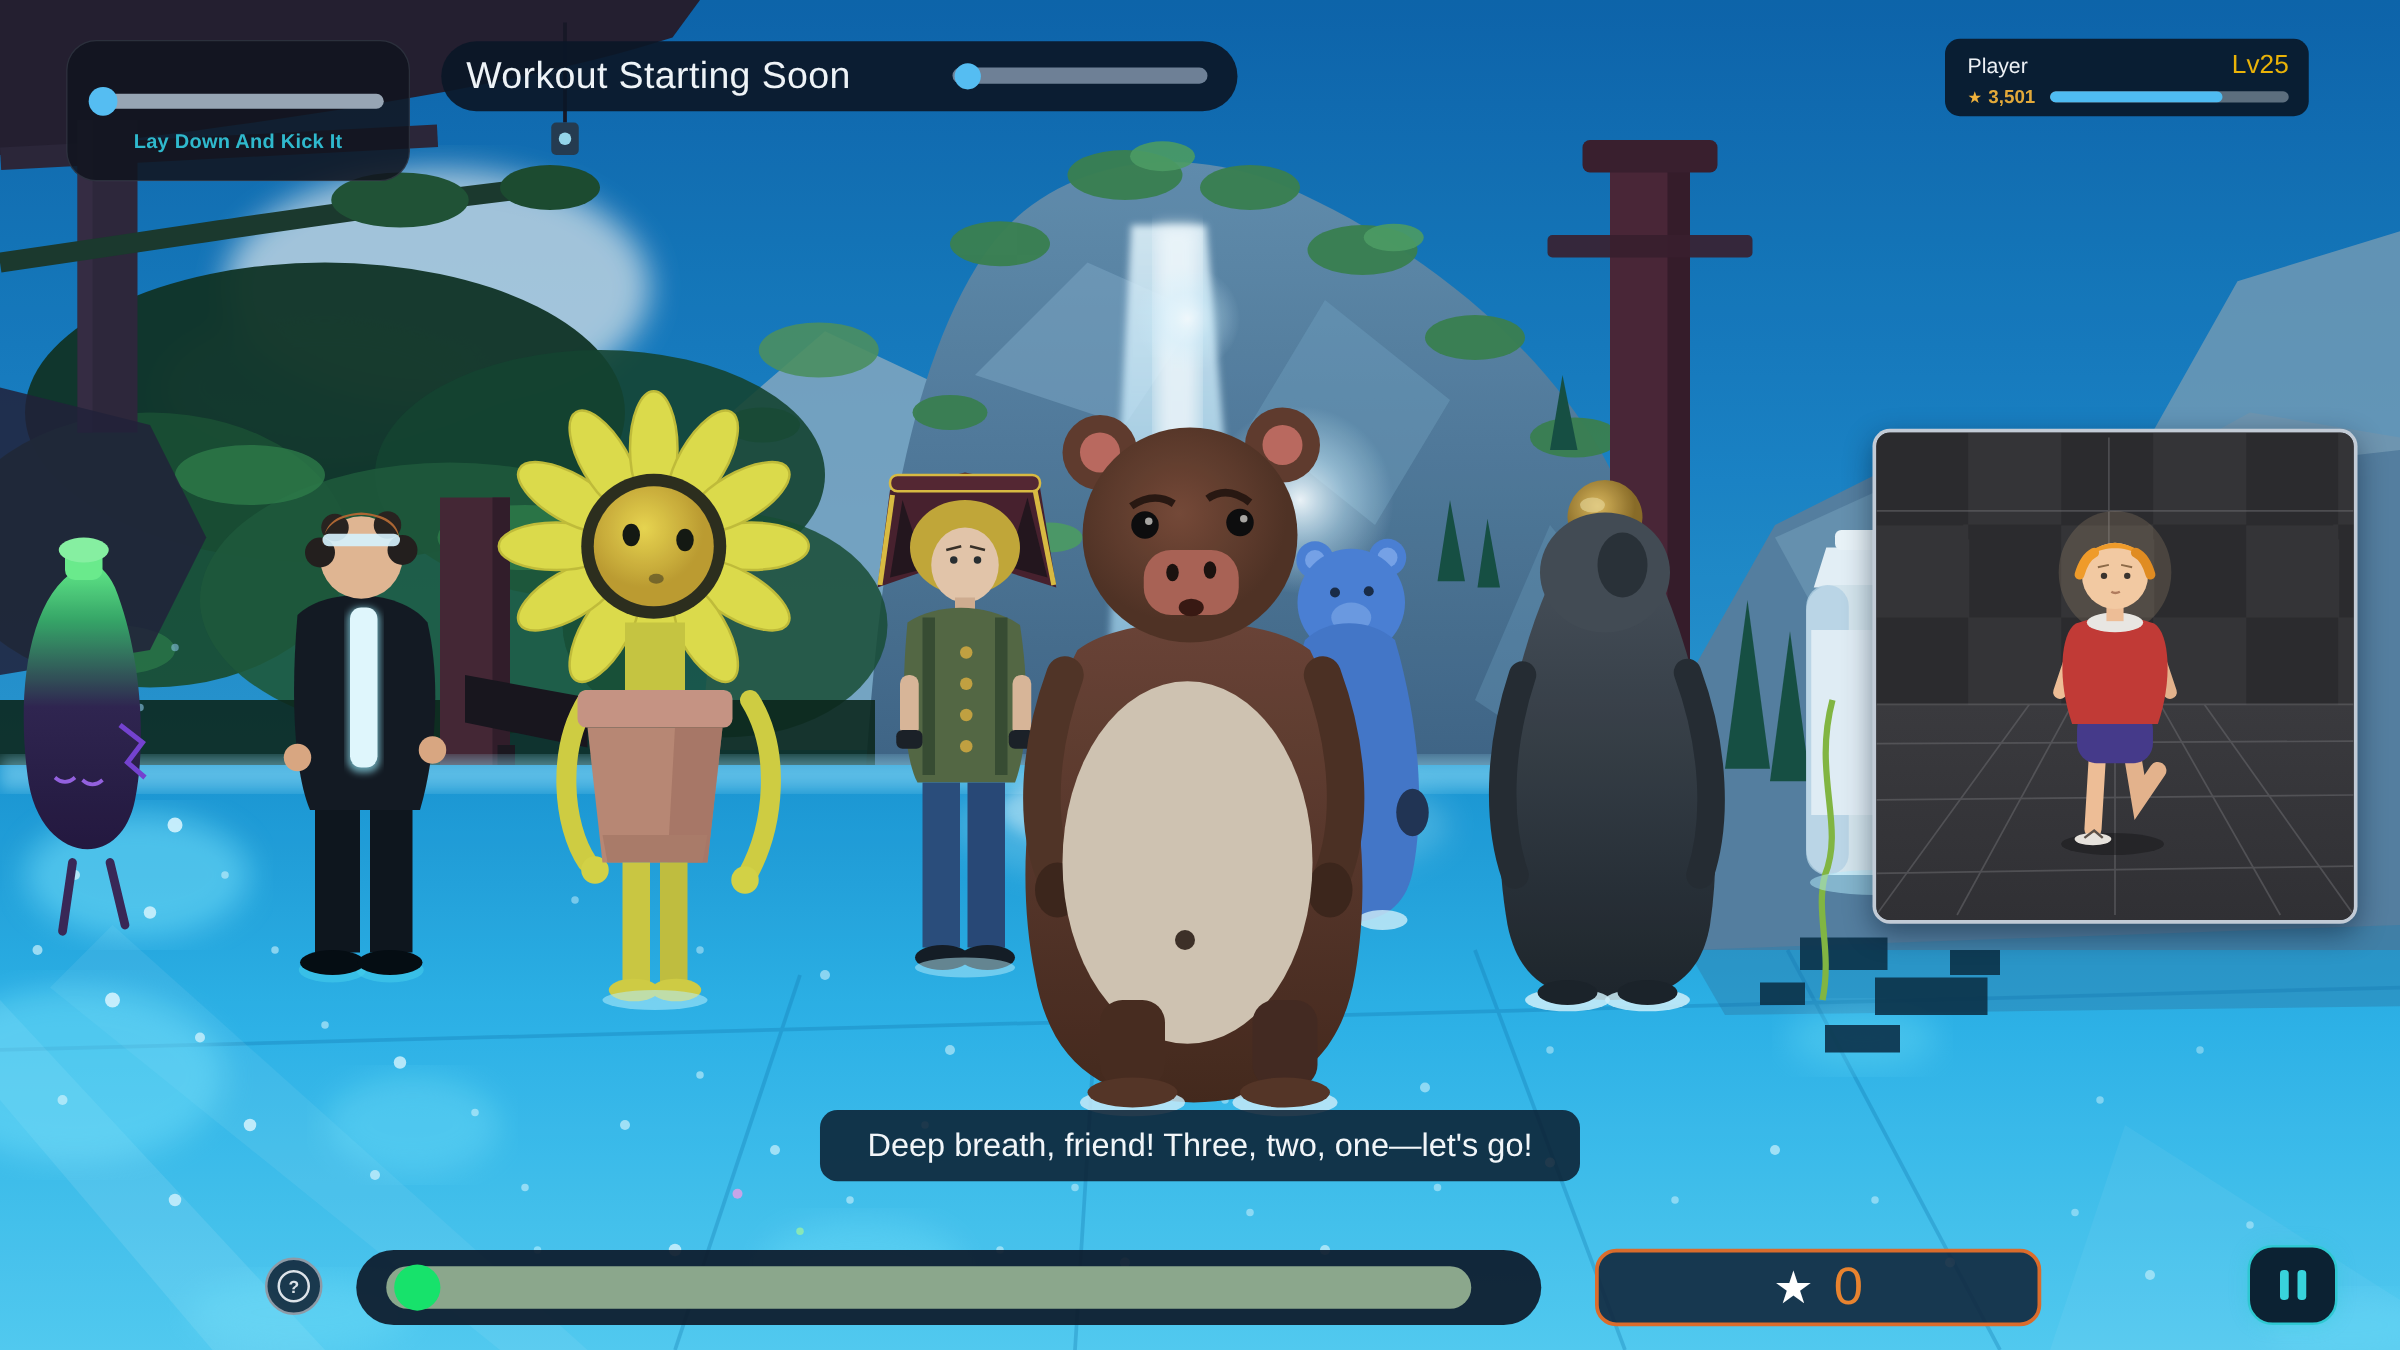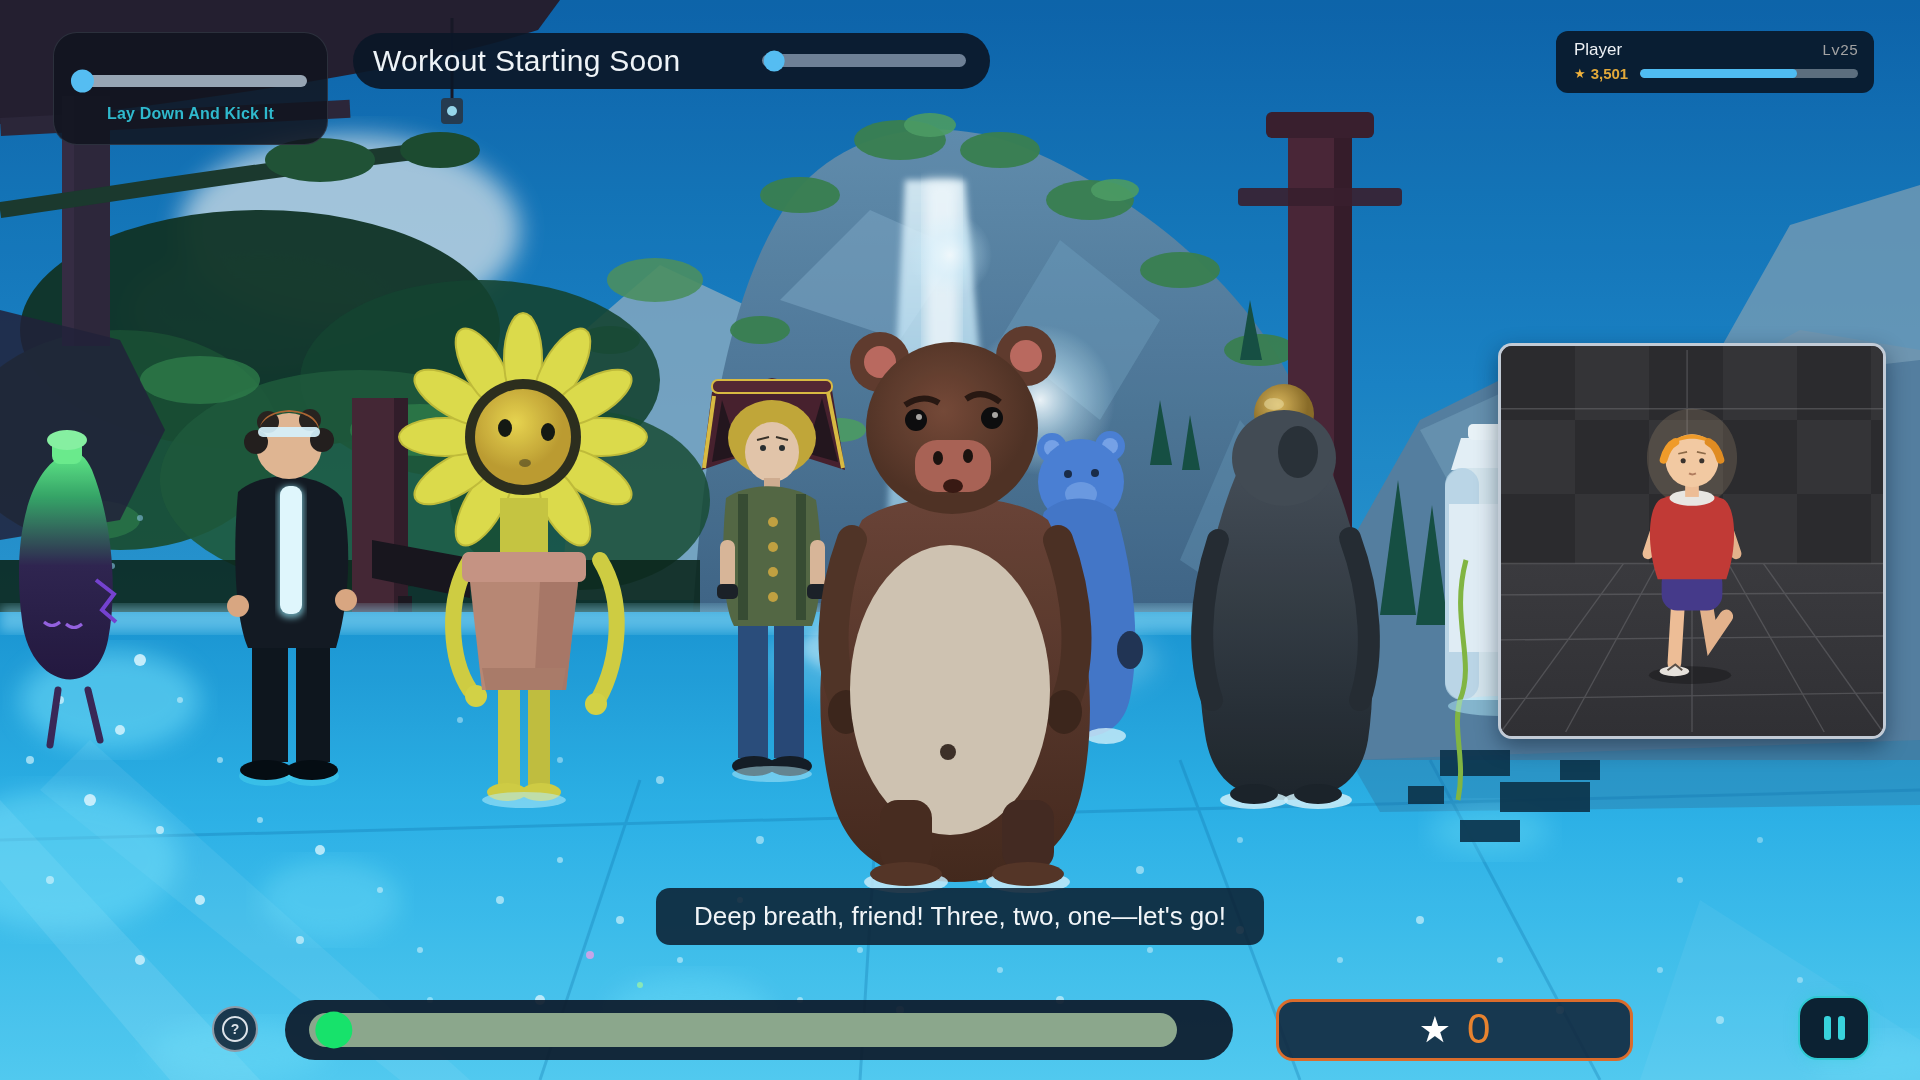--- a/index.html
+++ b/index.html
@@ -19,25 +19,25 @@
   
   .banner{position:absolute;left:353px;top:33px;width:637px;height:56px;border-radius:28px;
           background:rgba(11,23,39,.92);display:flex;align-items:center;}
   .banner .title{margin-left:20px;color:#eef3f7;font-size:30px;letter-spacing:.3px;}
   .banner .slider{position:absolute;right:24px;top:50%;width:204px;height:13px;margin-top:-7px;
                   border-radius:7px;background:#6e8096;}
   .banner .dot{position:absolute;top:50%;width:21px;height:21px;border-radius:50%;background:#55bdf2;
                transform:translate(-30%,-50%);}
 
   
-  .player{position:absolute;left:1556px;top:31px;width:318px;height:62px;border-radius:12px;
+  .player{position:absolute;left:1556px;top:31px;width:291px;height:62px;border-radius:12px;
           background:rgba(9,24,40,.92);box-sizing:border-box;padding:9px 16px 0 18px;}
   .player .row1{display:flex;justify-content:space-between;align-items:baseline;}
   .player .name{color:#edf1f5;font-size:17px;}
-  .player .level{color:#a3a3a3;font-size:15px;font-family:Liberation Mono, monospace;}
+  .player .level{color:#eab308;font-size:21px;}
   .player .row2{display:flex;align-items:center;margin-top:5px;}
   .player .star{color:#f0b23c;font-size:13px;line-height:1;}
   .player .xp{color:#e2a93a;font-size:15px;font-weight:700;margin-left:5px;}
   .player .bar{flex:1;height:9px;margin-left:12px;border-radius:5px;background:#5c6e7e;overflow:hidden;}
   .player .fill{height:100%;border-radius:5px;background:#4fbcf2;}
 
   
   .avatar{position:absolute;left:1498px;top:343px;width:388px;height:396px;border-radius:14px;
           border:3px solid rgba(210,220,232,.9);background:#333336;overflow:hidden;
           box-shadow:0 8px 22px rgba(0,20,40,.45);box-sizing:border-box;}

